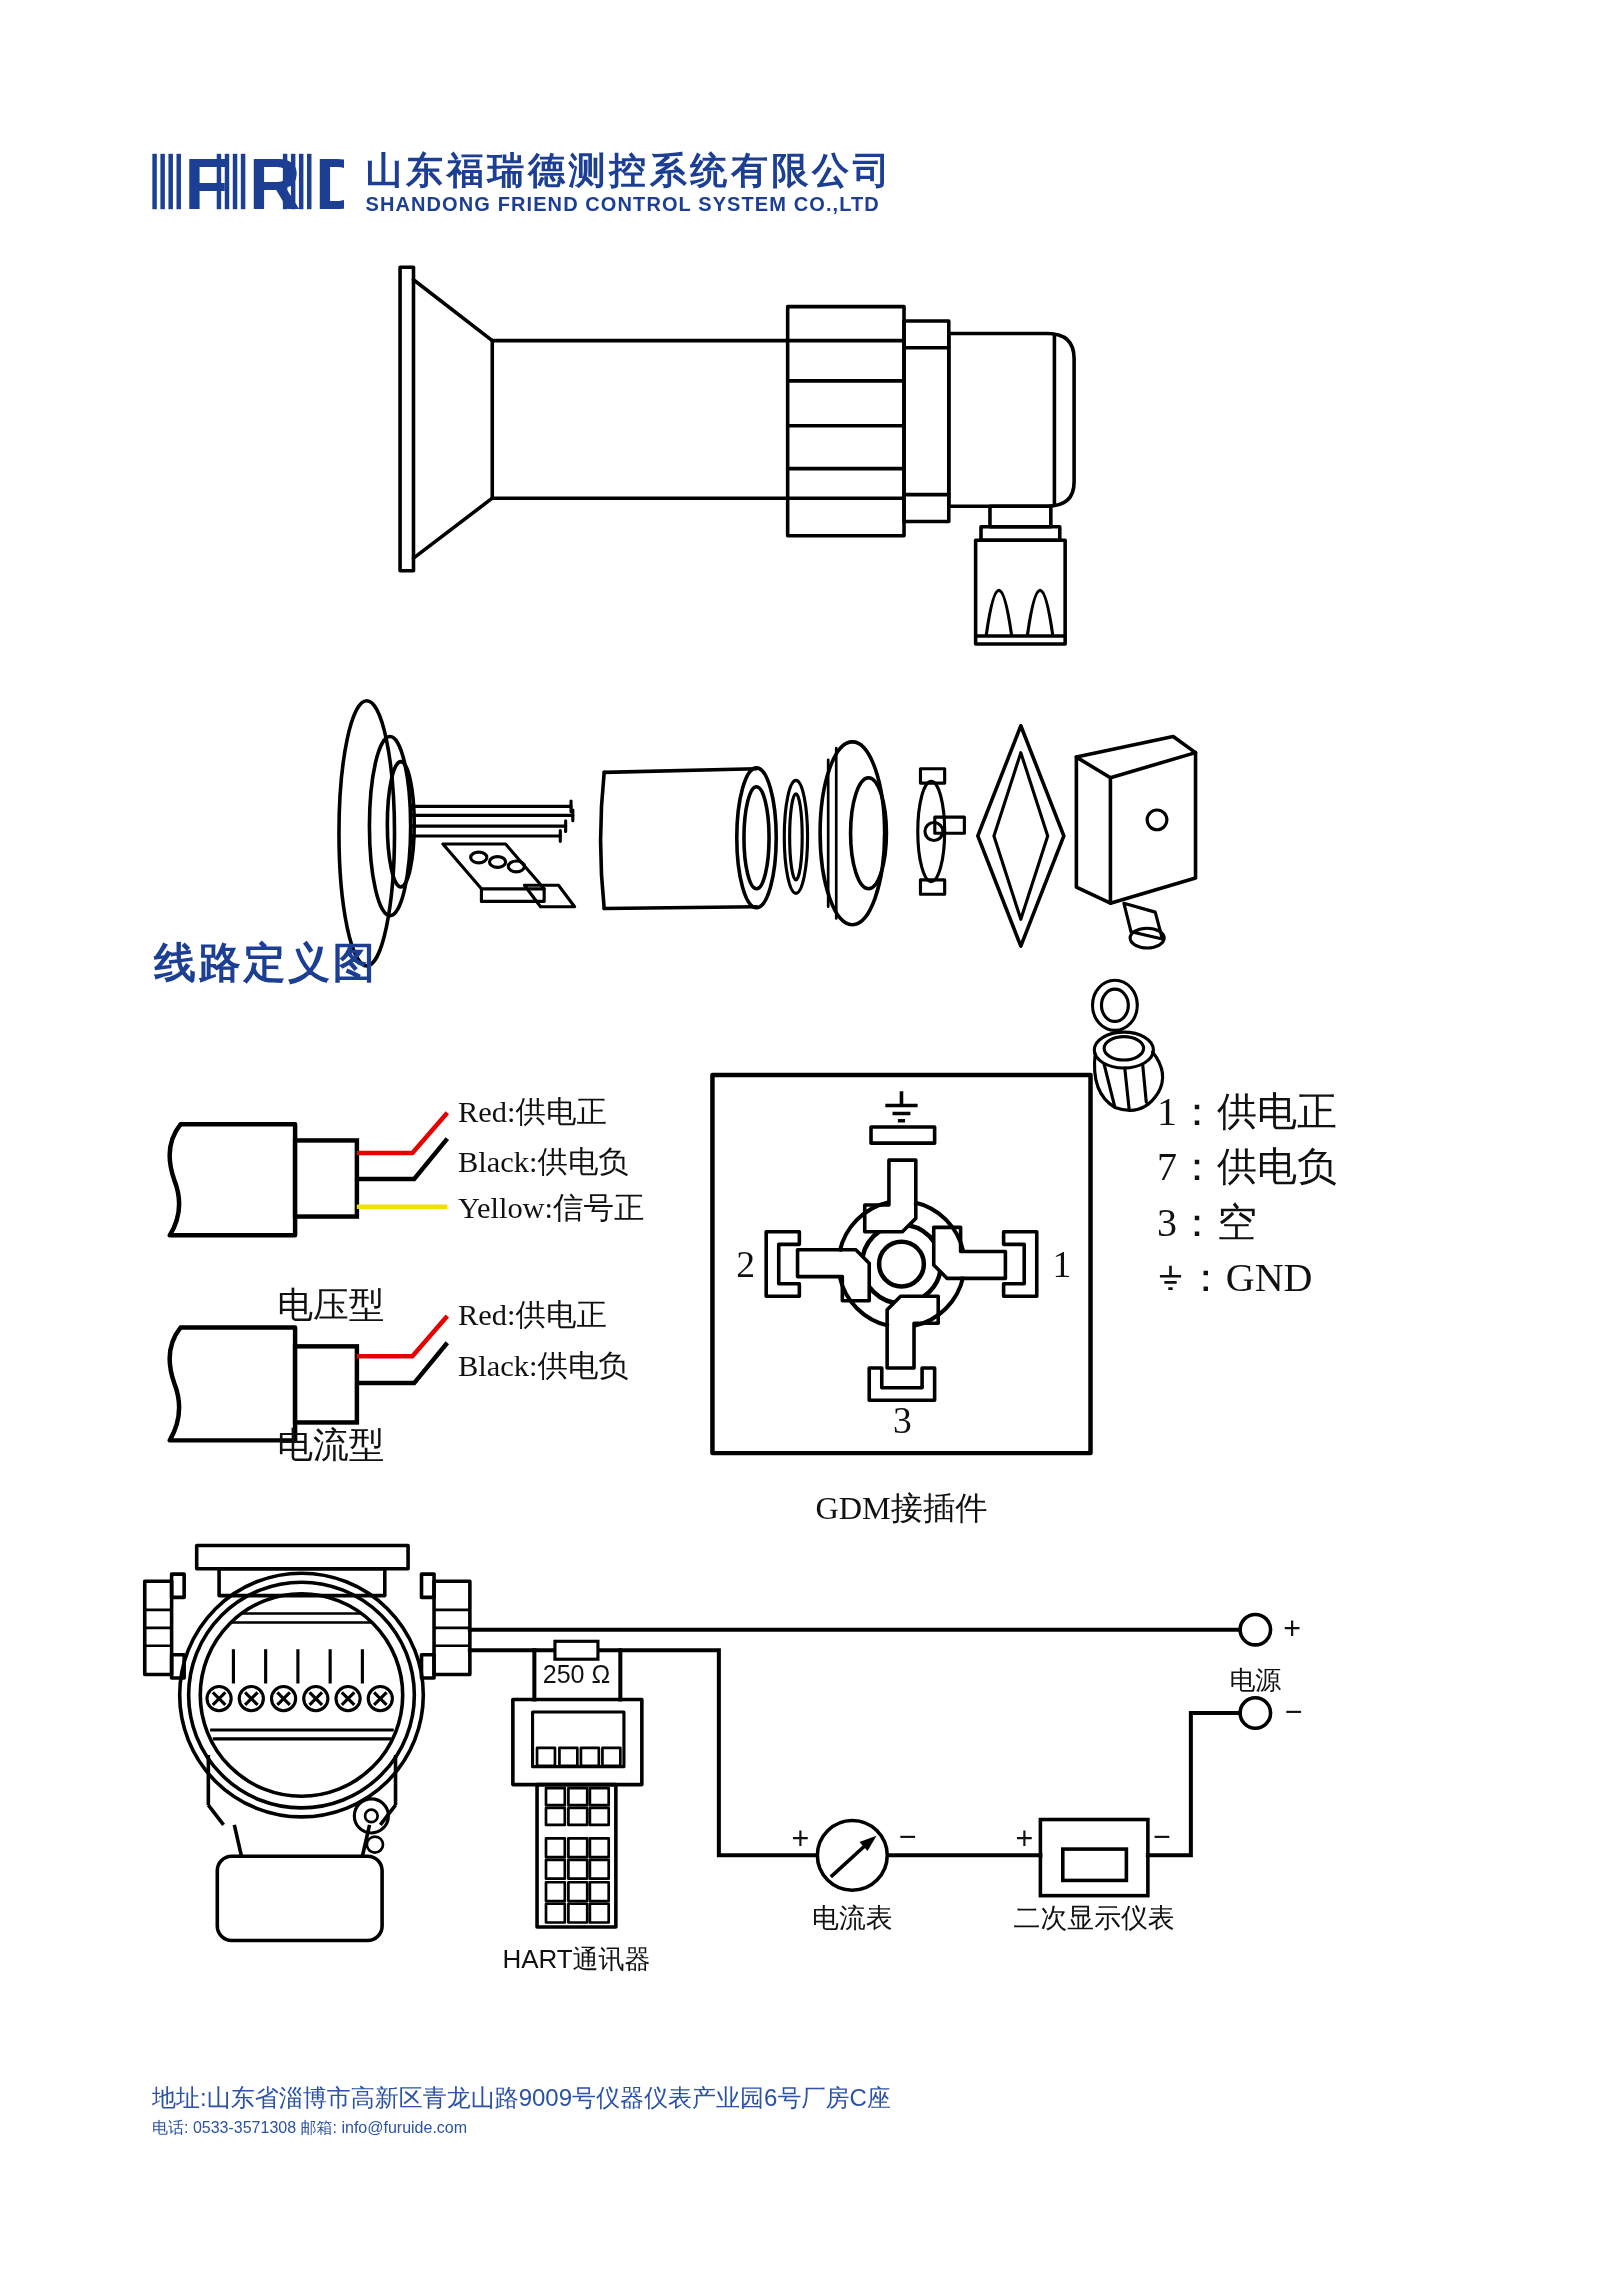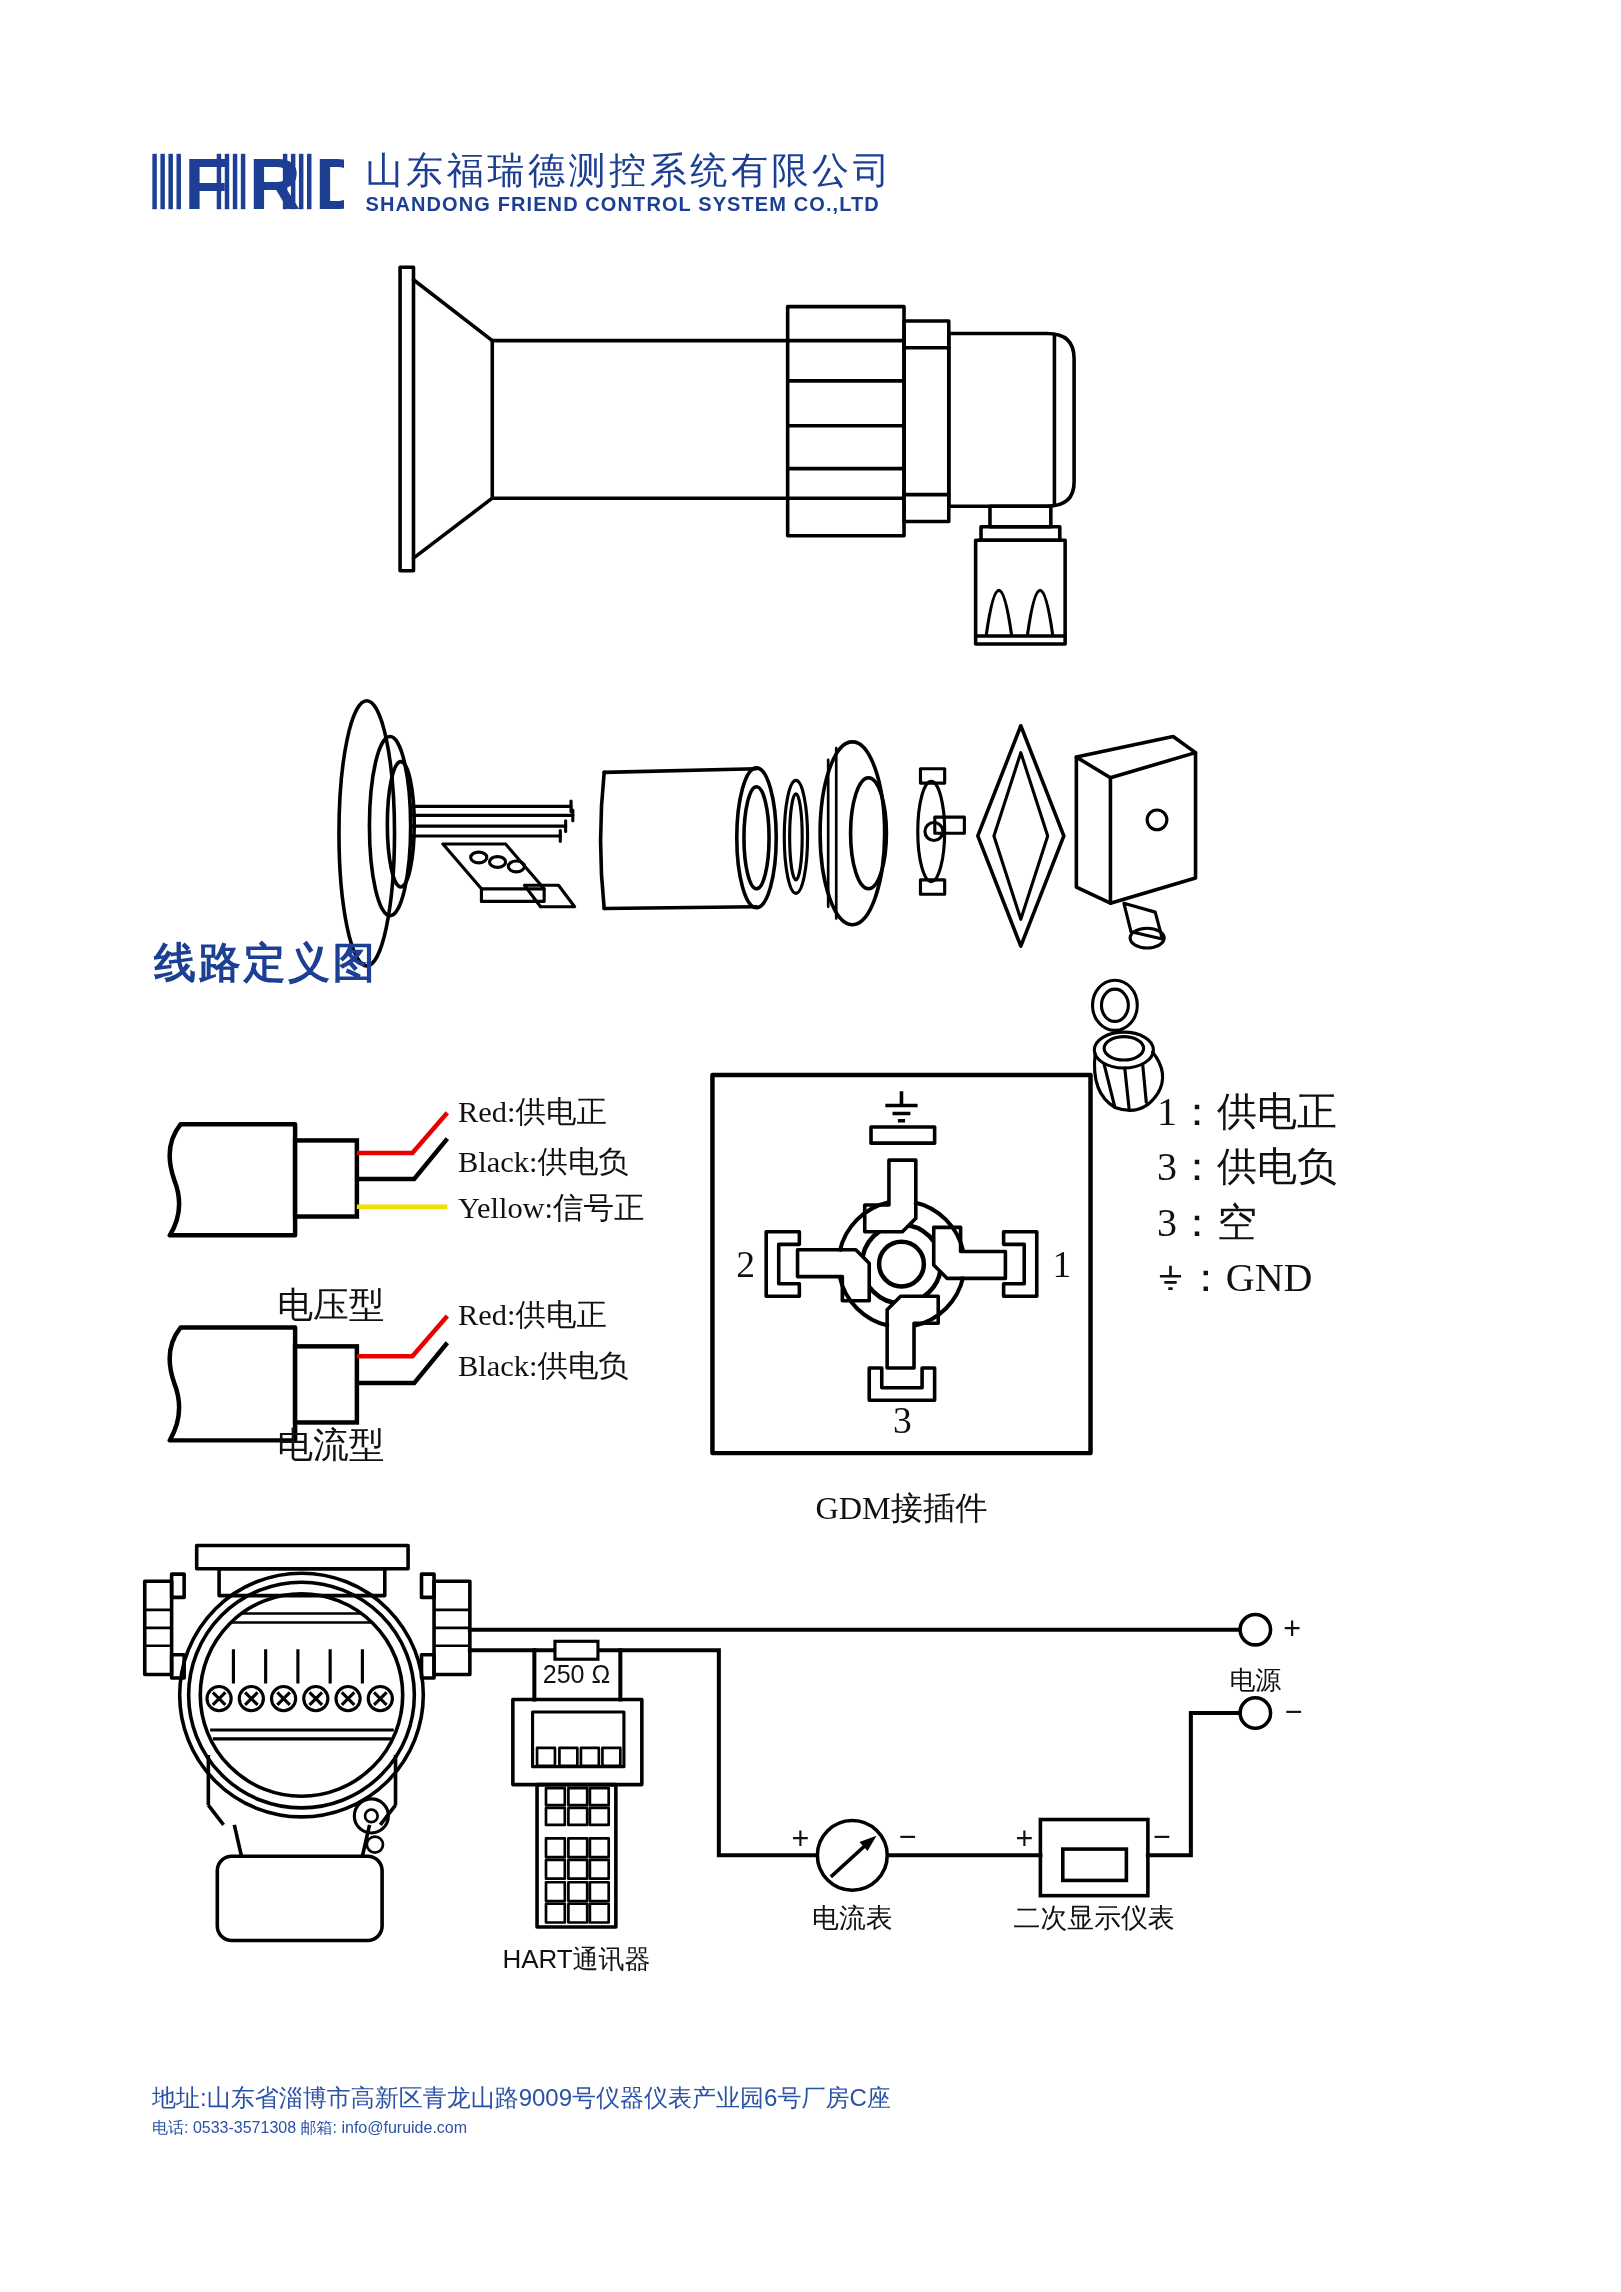--- a/index.html
+++ b/index.html
@@ -6,21 +6,21 @@
   .page{
     position:relative;width:1621px;height:2293px;background:#ffffff;
     font-family:"Liberation Sans","DejaVu Sans",sans-serif;overflow:hidden;
   }
   .abs{position:absolute;}
   
   .logo-row{left:152px;top:152px;display:flex;align-items:flex-start;gap:21.5px;}
   .logo-marks{display:block;}
   .logo-stripe{fill:var(--brand);}
   .logo-letter{fill:var(--brand);font-family:"Liberation Sans","DejaVu Sans",sans-serif;font-weight:bold;}
-  .company .cn{color:var(--brand);font-size:37px;font-weight:normal;letter-spacing:3.6px;line-height:1;text-align:center;}
+  .company .cn{color:var(--brand);font-size:37px;font-weight:bold;letter-spacing:3.6px;line-height:1;text-align:center;}
   .company .en{color:var(--brand);font-size:20px;font-weight:bold;letter-spacing:1.1px;margin-top:5.4px;line-height:1;}
   
   .section-title{left:154px;top:942px;color:var(--brand);font-size:42px;font-weight:bold;letter-spacing:2.7px;line-height:1;}
   
   .stext{font-family:"Liberation Serif","DejaVu Serif",serif;fill:#111;}
   .dtext{font-family:"Liberation Sans","DejaVu Sans",sans-serif;fill:#111;}
   .drawing line,.drawing path,.drawing rect,.drawing circle,.drawing ellipse,.drawing polyline,.drawing polygon{vector-effect:none;}
   
   .gdm-legend{left:1157px;top:1094px;font-family:"Liberation Serif","DejaVu Serif",serif;font-size:40px;color:#111;}
   .gdm-legend .row{display:flex;align-items:center;height:34px;margin-bottom:21.5px;}
@@ -209,21 +209,21 @@
     <text class="stext" x="405" y="245" font-size="42" text-anchor="middle">1</text>
     <text class="stext" x="227" y="420" font-size="42" text-anchor="middle">3</text>
     <text class="stext" x="226" y="515" font-size="36" text-anchor="middle">GDM接插件</text>
   </svg>
 
   <div class="abs gdm-legend">
     <div class="row">
         <span>1：供电正</span>
       </div>
     <div class="row">
-        <span>3：供电负</span>
+        <span>7：供电负</span>
       </div>
     <div class="row">
         <span>3：空</span>
       </div>
     <div class="row">
       <svg class="gnd-icon" width="27" height="30" viewBox="0 0 30 34">
         <g stroke="#111" stroke-width="3" fill="none">
           <path d="M15,3 V15 M3,15 H27 M8,22 H22 M12.5,29 H17.5"></path>
         </g>
       </svg>

